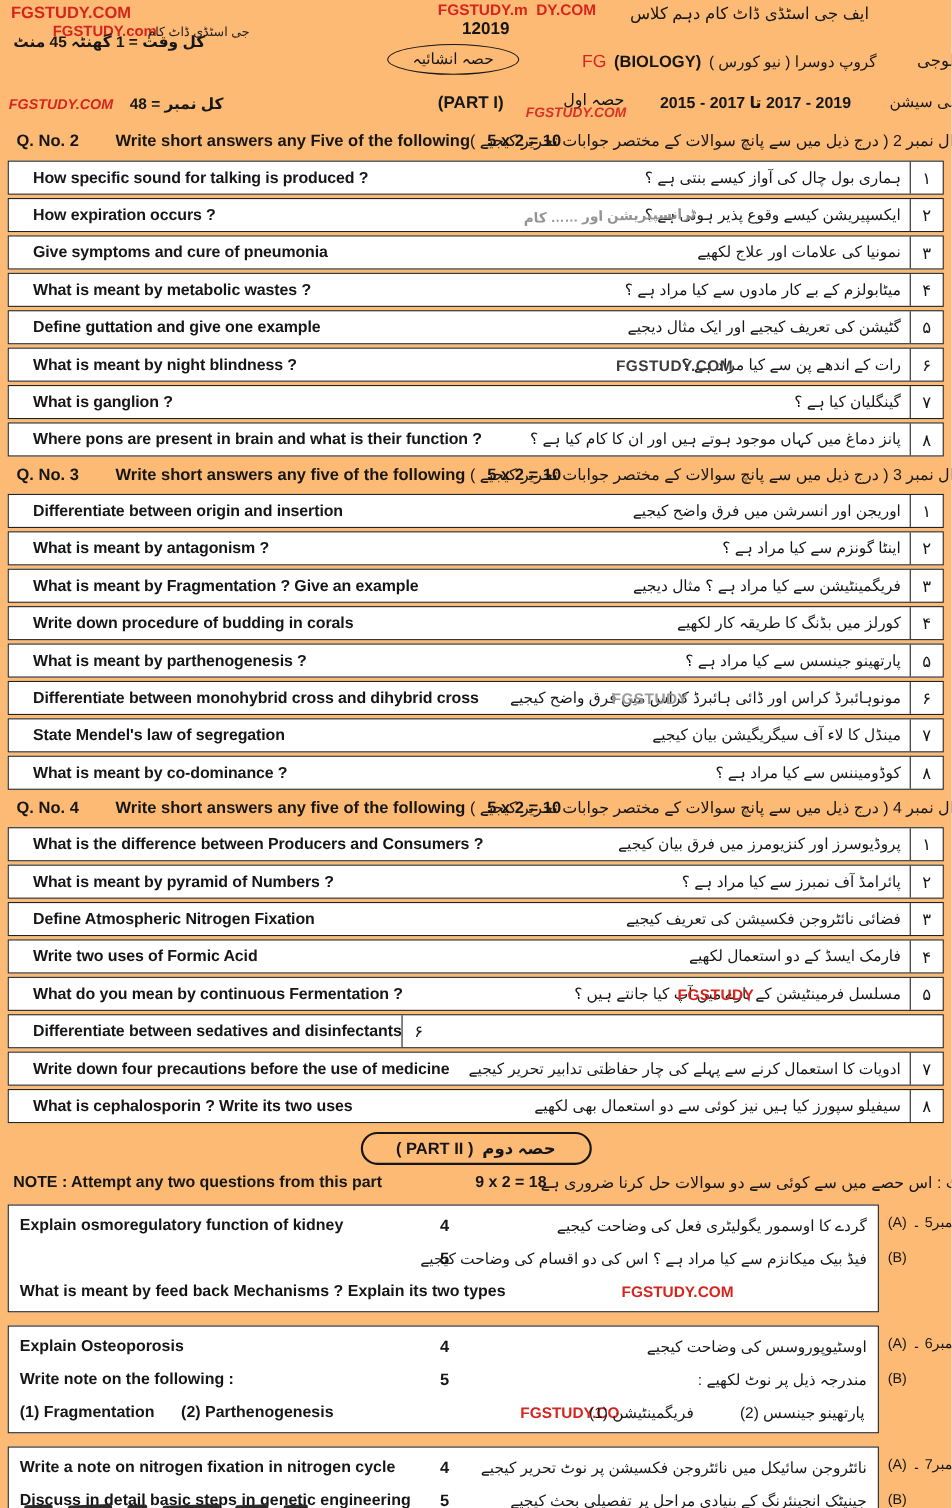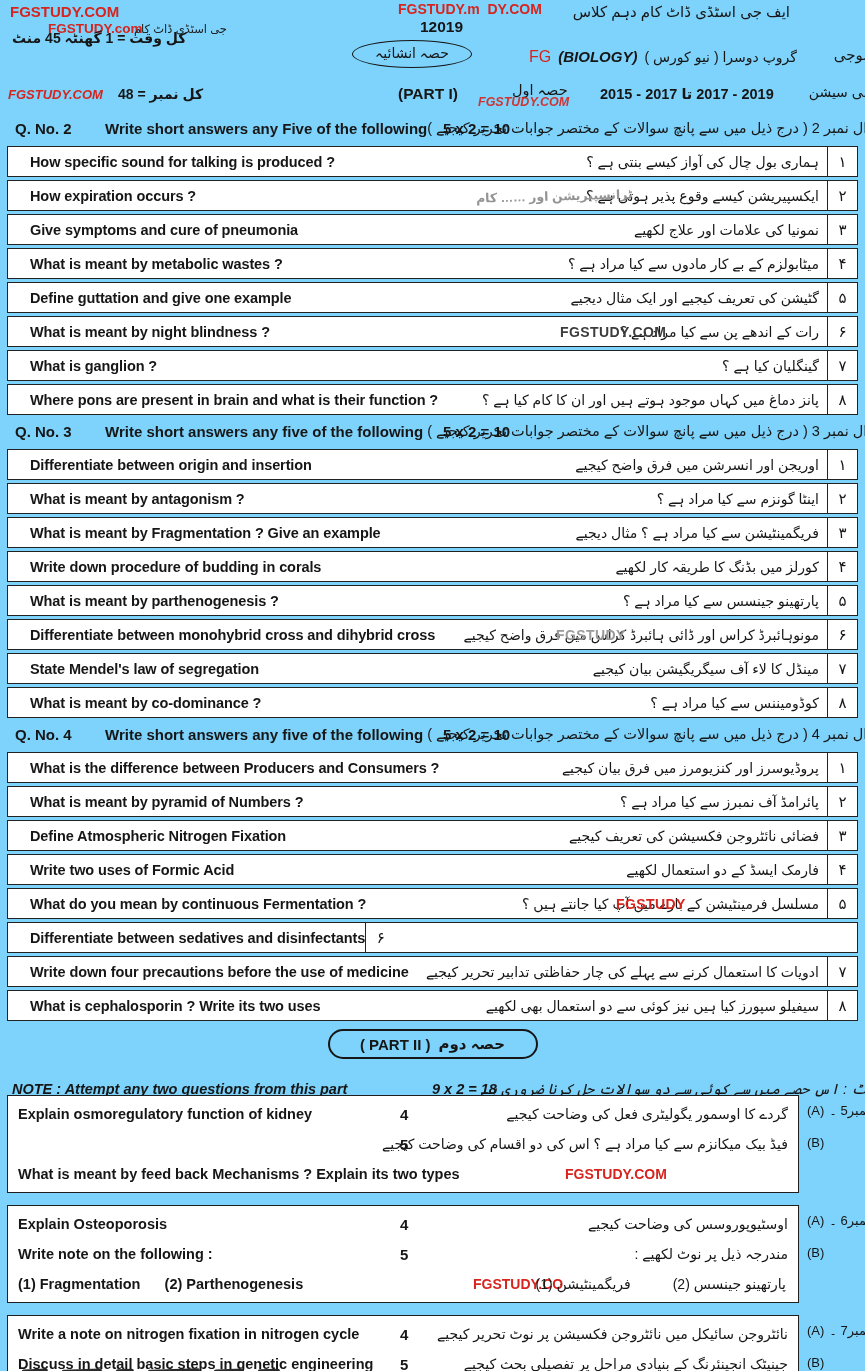--- a/index.html
+++ b/index.html
@@ -1,33 +1,33 @@
 <!DOCTYPE html>
 <html><head>
 <meta charset="utf-8">
 <style>
   * { margin:0; padding:0; box-sizing:border-box; }
   html,body { background:#e9e7e1; }
   body { width:865px; font-family:"Liberation Sans","DejaVu Sans",sans-serif; color:#161616; }
-  .page { position:relative; width:865px; height:1371px; background:#7dd3fc; overflow:hidden; }
+  .page { position:relative; width:865px; height:1371px; background:#fdba74; overflow:hidden; }
 
   
   .header { position:relative; height:112px; }
   .header > * { position:absolute; white-space:nowrap; }
   .red { color:#d6251e; }
   .h-wm1 { left:10px; top:3px; font-weight:bold; font-size:15px; }
   .h-wm2 { left:48px; top:21px; font-weight:bold; font-size:13.5px; }
   .h-wm2-ov { left:100px; top:22px; font-size:11.5px; direction:rtl; color:#222;margin-left:34px; }
   .h-wmc { left:398px; top:1px; font-weight:bold; font-size:14px; white-space:pre; }
   .h-code { left:420px; top:18px; font-weight:bold; font-size:15.5px; }
   .h-title { right:75px; top:3px; direction:rtl; font-size:15px; }
   .h-time { left:12px; top:30px; direction:rtl; font-size:14px; font-weight:bold; }
   .h-oval { left:352px; top:40px; width:120px; height:28px; border:1.8px solid #161616; border-radius:50%; text-align:center; line-height:25px; font-size:14px; direction:rtl; }
   .h-subj { right:68px; top:48px; display:flex; gap:7px; align-items:baseline; }
-  .h-subj .bio { font-weight:bold; font-size:15px;font-style:italic; }
+  .h-subj .bio { font-weight:bold; font-size:15px; }
   .h-subj .grp { direction:rtl; font-size:14px; }
   .h-subj-cut { right:-16px; top:46px; direction:rtl; font-size:15px; }
   .h-wm3 { left:8px; top:87px; font-weight:bold; font-style:italic; font-size:13px; }
   .h-marks { left:118px; top:86px; direction:rtl; font-size:14px; font-weight:bold; }
   .h-part1 { left:398px; top:85px; font-weight:bold; font-size:15.5px; }
   .h-part1-ur { left:512px; top:82px; direction:rtl; font-size:14.5px; }
   .h-wm4 { left:478px; top:95px; font-weight:bold; font-style:italic; font-size:12.5px; opacity:.9; }
   .h-sess { left:600px; top:86px; display:flex; gap:4px; font-weight:bold; font-size:14.5px; }
   .h-sess-cut { right:-26px; top:84px; direction:rtl; font-size:14px; }
 
@@ -47,21 +47,21 @@
   .wm { position:absolute; top:50%; transform:translateY(-50%); font-weight:bold; font-size:14px; letter-spacing:.4px; }
   .wm.dark  { color:#3c3c3c; left:552px; }
   .wm.gray  { color:#9b9b9b; left:548px; }
   .wm.redwm { color:#d6251e; left:608px; }
   .wm.scrib { color:#949494; left:468px; font-size:12.5px; font-weight:600; transform:translateY(-50%) rotate(-1.5deg); direction:rtl; }
 
   
   .banner { width:210px; margin:8px auto 6px auto; border:2px solid #161616; border-radius:16px; height:30px; display:flex; align-items:center; justify-content:center; gap:8px; font-weight:bold; font-size:15px; }
   .banner .bu { direction:rtl; }
   .note { position:relative; height:24px; margin:2px 0 6px 0; font-size:14.5px; }
-  .note > * { position:absolute; top:16px; white-space:nowrap;font-style:italic; }
+  .note > * { position:absolute; top:2px; white-space:nowrap; }
   .n-en { left:12px; font-weight:bold; }
   .n-m { left:432px; font-weight:bold; }
   .n-ur { right:-20px; direction:rtl; }
 
   .p2wrap { position:relative; margin:0 0 12px 7px; }
   .p2box { width:792px; border:1.9px solid #1f1f1f; padding:3px 0; background:#fff; }
   .p2row { height:30px; display:flex; align-items:center; padding:0 10px; position:relative; }
   .p2row .en { font-weight:bold; font-size:14.5px; white-space:pre; }
   .p2row .mark { position:absolute; left:392px; font-weight:bold; font-size:15px; }
   .p2row .ur { position:absolute; right:10px; direction:rtl; font-size:14px; white-space:nowrap; }

